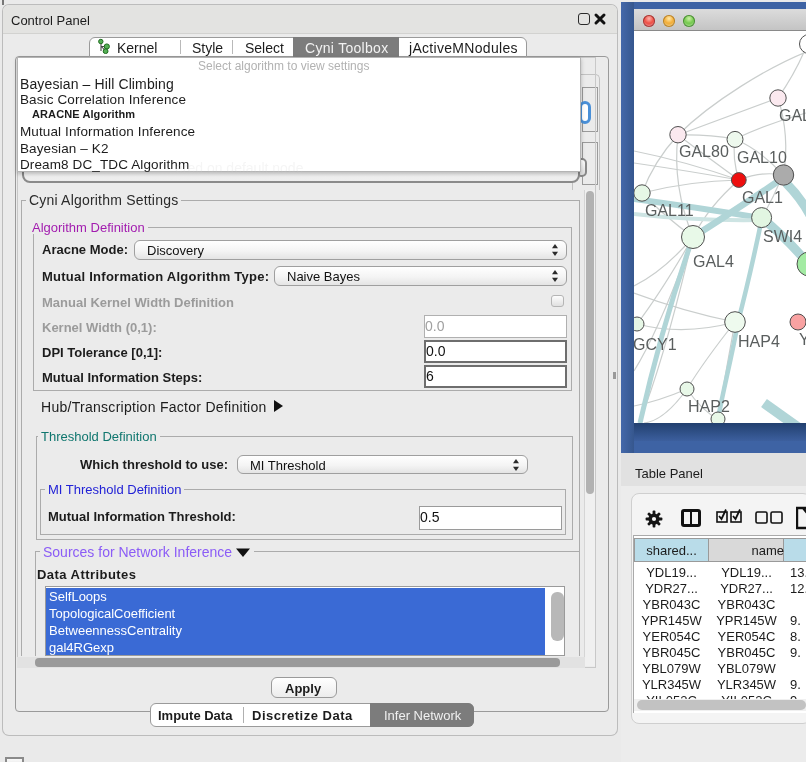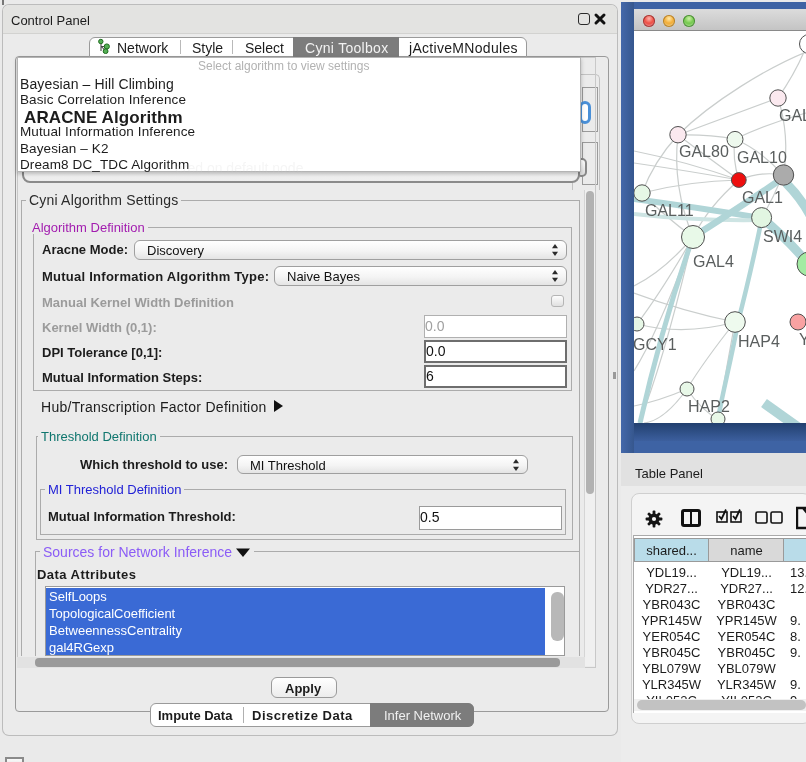--- a/index.html
+++ b/index.html
@@ -44,21 +44,21 @@
 <div class="abs" style="left:89px;top:37px;width:438px;height:20px;background:#fff;border:1px solid #9a9a9a;border-radius:6px 6px 0 0;box-sizing:border-box"></div>
 <div class="abs" style="left:293px;top:37px;width:106px;height:20px;background:#7c7c7c"></div>
 <div class="abs" style="left:180px;top:40px;width:1px;height:14px;background:#b9b9b9"></div>
 <div class="abs" style="left:232px;top:40px;width:1px;height:14px;background:#b9b9b9"></div>
 <svg class="abs" style="left:97px;top:38px" width="15" height="16" viewBox="0 0 15 16">
 <path d="M4 4 L4 13 M4 8.5 L9 8.5 M4 8 L8.5 13" stroke="#4a4a4a" stroke-width="1.1" fill="none"></path>
 <circle cx="3.8" cy="3.5" r="2.2" fill="#55b055" stroke="#1e6b1e"></circle>
     <circle cx="9.8" cy="8.5" r="2.6" fill="#55b055" stroke="#1e6b1e"></circle>
     <circle cx="8.6" cy="13.2" r="2.4" fill="#55b055" stroke="#1e6b1e"></circle>
 </svg>
-<div class="lbl" style="left:117px;top:40px;font-size:14px">Network</div>
+<div class="lbl" style="left:117px;top:40px;font-size:14px">Kernel</div>
 <div class="lbl" style="left:192px;top:40px;font-size:14px">Style</div>
 <div class="lbl" style="left:245px;top:40px;font-size:14px">Select</div>
 <div class="lbl" style="left:305px;top:40px;font-size:14px;letter-spacing:0.3px;color:#f2f2f2">Cyni Toolbox</div>
 <div class="lbl" style="left:409px;top:40px;font-size:14px;letter-spacing:0.3px">jActiveMNodules</div>
 
 <div class="abs" style="left:22px;top:162px;width:558px;height:21px;border:2px solid #8a8a8a;border-radius:8px;background:linear-gradient(#fff,#ececec);box-sizing:border-box"></div>
 
 <div class="grp" style="left:21px;top:200px;width:559px;height:456px;border-bottom:none"></div>
 <div class="gl" style="left:26px;top:193px;color:#2b2b2b;font-size:14px;letter-spacing:0.2px;line-height:14px">Cyni Algorithm Settings</div>
 
@@ -146,21 +146,21 @@
 <div class="lbl b" style="left:158px;top:708px">Impute Data</div>
 <div class="lbl b" style="left:252px;top:708px;letter-spacing:0.5px">Discretize Data</div>
 <div class="lbl" style="left:384px;top:708px;color:#f0f0f0">Infer Network</div>
 
 <div class="abs" style="left:5px;top:757px;width:19px;height:12px;border:2px solid #8a8a8a;background:linear-gradient(#fafafa,#e0e0e0);box-sizing:border-box"></div>
 
 <div class="abs" style="left:17px;top:57px;width:564px;height:115px;background:#fff;border:1px solid #b4b4b4;box-shadow:0 2px 4px rgba(0,0,0,0.25);box-sizing:border-box"></div>
 <div class="lbl" style="left:198px;top:59px;color:#b2b2b2;font-size:12px">Select algorithm to view settings</div>
 <div class="lbl" style="left:20px;top:76px;font-size:14px;letter-spacing:0.12px">Bayesian – Hill Climbing</div>
 <div class="lbl" style="left:20px;top:92px;font-size:13.5px;letter-spacing:0.12px">Basic Correlation Inference</div>
-<div class="lbl b" style="left:24px;top:108px;font-size:17px;letter-spacing:0.1px">ARACNE Algorithm</div>
+<div class="lbl b" style="left:32px;top:108px;font-size:11px;letter-spacing:0.1px">ARACNE Algorithm</div>
 <div class="lbl" style="left:20px;top:124px;font-size:13.5px;letter-spacing:0.12px">Mutual Information Inference</div>
 <div class="lbl" style="left:20px;top:141px;font-size:13.5px;letter-spacing:0.12px">Bayesian – K2</div>
 <div class="lbl" style="left:20px;top:157px;font-size:13.5px;letter-spacing:0.12px">Dream8 DC_TDC Algorithm</div>
 <div class="lbl" style="left:175px;top:160px;font-size:14px;color:rgba(205,205,205,0.2)">ered on default node</div>
 
 <div class="abs" style="left:621px;top:2px;width:185px;height:451px;background:#3e63a4"></div>
 <div class="abs" style="left:621px;top:2px;width:13px;height:451px;background:linear-gradient(90deg,#4468aa,#36578e)"></div>
 <div class="abs" style="left:634px;top:9px;width:172px;height:22px;background:linear-gradient(#dcdcdc,#c4c4c4);border-bottom:1px solid #8a8a8a;box-sizing:border-box"></div>
 <div class="abs" style="left:643px;top:15px;width:12px;height:12px;border-radius:50%;background:radial-gradient(circle at 50% 30%,#fcb3ac 0%,#ee4f44 45%,#c9252b 100%);box-shadow:inset 0 0 0 1px rgba(110,20,20,0.6),inset 0 -2px 2px rgba(255,180,180,0.7)"></div>
 <div class="abs" style="left:663px;top:15px;width:12px;height:12px;border-radius:50%;background:radial-gradient(circle at 50% 30%,#ffe9a8 0%,#f3ad37 45%,#cf8b18 100%);box-shadow:inset 0 0 0 1px rgba(140,90,10,0.6),inset 0 -2px 2px rgba(255,230,170,0.7)"></div>
@@ -279,21 +279,21 @@
 </svg>
 <svg class="abs" style="left:796px;top:506px" width="12" height="24" viewBox="0 0 12 24">
 <path d="M1 2 H12 V22 H1 Z M7 2 L12 8" fill="none" stroke="#111" stroke-width="2.4"></path>
 </svg>
 
 <div class="abs" style="left:633px;top:535px;width:173px;height:177px;background:#fff;border-top:1px solid #aaa;border-left:1px solid #aaa"></div>
 <div class="abs" style="left:634px;top:538px;width:75px;height:24px;background:#b9dce9;border:1px solid #9a9a9a;box-sizing:border-box"></div>
 <div class="abs" style="left:709px;top:538px;width:75px;height:24px;background:#d9d9d9;border:1px solid #9a9a9a;border-left:none;box-sizing:border-box"></div>
 <div class="abs" style="left:784px;top:538px;width:25px;height:24px;background:#b9dce9;border:1px solid #9a9a9a;border-left:none;box-sizing:border-box"></div>
 <div class="lbl" style="left:634px;top:543px;width:75px;text-align:center">shared...</div>
-<div class="lbl" style="left:709px;top:543px;width:75px;text-align:center">name</div>
+<div class="lbl" style="left:709px;top:543px;width:75px;text-align:right">name</div>
 
 <div class="lbl" style="left:634px;top:565px;width:75px;text-align:center">YDL19...</div>
 <div class="lbl" style="left:709px;top:565px;width:75px;text-align:center">YDL19...</div>
 <div class="lbl" style="left:790px;top:565px">13...</div>
 <div class="lbl" style="left:634px;top:581px;width:75px;text-align:center">YDR27...</div>
 <div class="lbl" style="left:709px;top:581px;width:75px;text-align:center">YDR27...</div>
 <div class="lbl" style="left:790px;top:581px">12...</div>
 <div class="lbl" style="left:634px;top:597px;width:75px;text-align:center">YBR043C</div>
 <div class="lbl" style="left:709px;top:597px;width:75px;text-align:center">YBR043C</div>
 <div class="lbl" style="left:634px;top:613px;width:75px;text-align:center">YPR145W</div>

